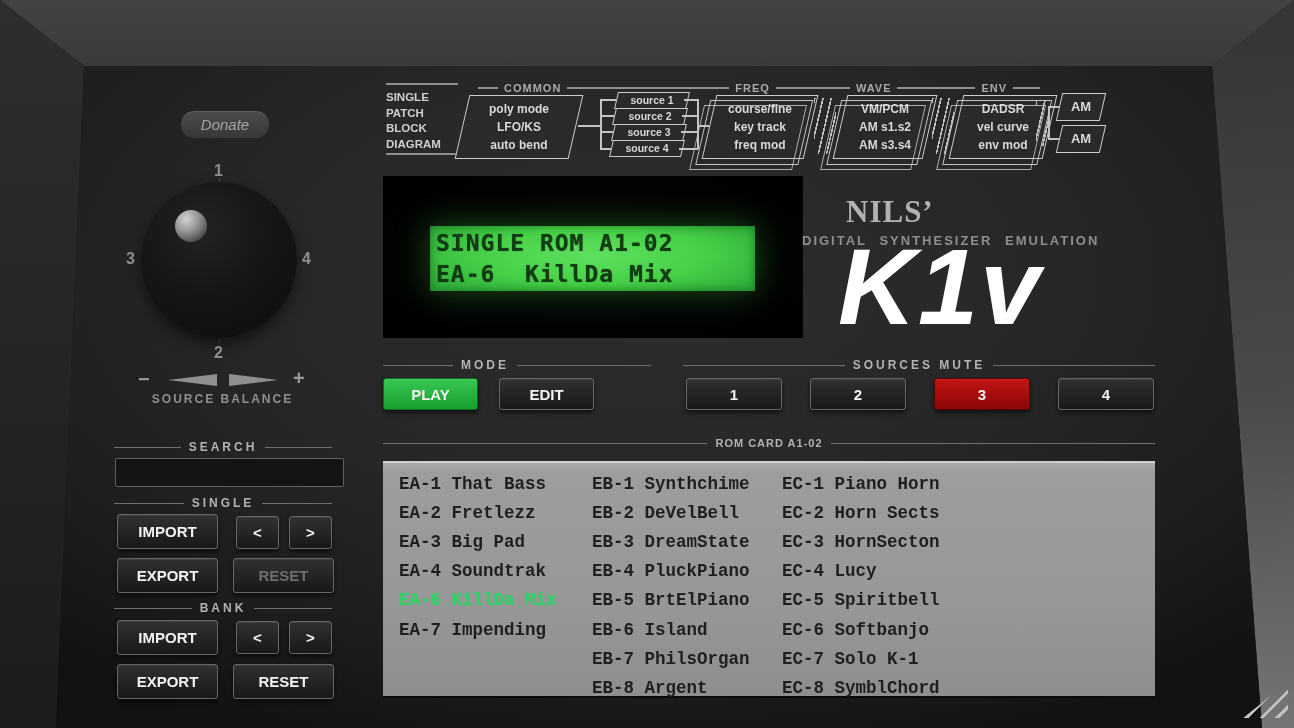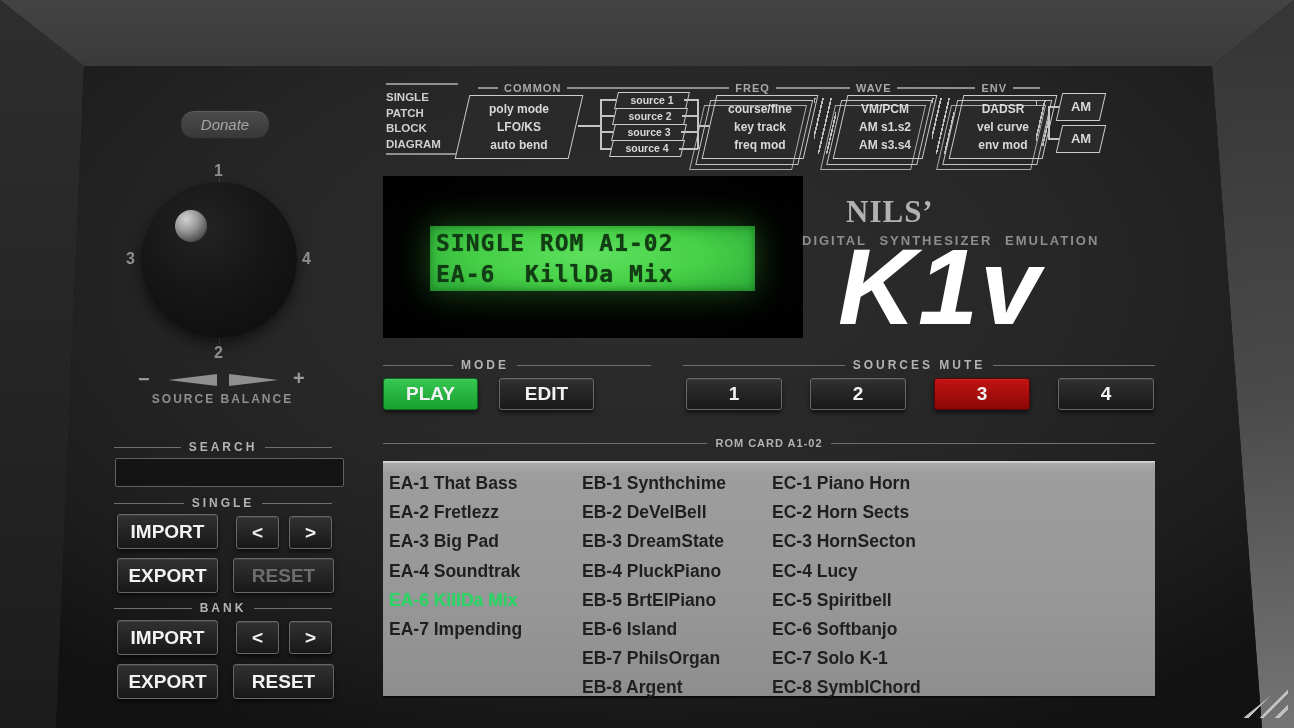--- a/index.html
+++ b/index.html
@@ -19,21 +19,21 @@
     background:radial-gradient(ellipse 900px 500px at 50% 38%,#2d2d2d 0%,#272727 45%,#1d1d1d 78%,#121212 100%);
     clip-path:polygon(84px 66px,1212px 66px,1262px 728px,56px 728px);}
   
   .abs{position:absolute;}
   .rule{display:flex;align-items:center;gap:8px;}
   .rule .ln{height:1px;background:#6f6f6f;flex:1;}
   .rule .lbl{font-size:12px;font-weight:bold;letter-spacing:3px;color:#b3b3b3;white-space:nowrap;}
   .btn{display:flex;align-items:center;justify-content:center;
     background:linear-gradient(180deg,#313131,#181818);
     border:1px solid #676767;border-radius:3px;color:#f2f2f2;
-    font-weight:bold;font-size:19px;cursor:pointer;
+    font-weight:bold;font-size:15px;cursor:pointer;
     box-shadow:0 3px 4px rgba(0,0,0,.55),inset 0 1px 0 rgba(255,255,255,.07);}
   .btn.dim{color:#6d6d6d;}
   .btn.green{background:linear-gradient(180deg,#38c652,#17a02f);border-color:#0b6e1f;}
   .btn.red{background:linear-gradient(180deg,#c31313,#8c0707);border-color:#570404;}
   
   .wire{position:absolute;background:#c4c4c4;}
   .dgx{position:absolute;border:1.5px solid #cccccc;background:#2a2a2a;
     transform:skewX(-13deg);color:#d8d8d8;font-weight:bold;}
   .dgx .inner{transform:skewX(13deg);width:100%;height:100%;display:flex;
     flex-direction:column;align-items:center;justify-content:center;}
@@ -89,21 +89,21 @@
     box-shadow:inset 0 1px 0 rgba(255,255,255,.1);}
   
   .search-input{position:absolute;left:115px;top:458px;width:215px;height:27px;
     background:#141414;border:1px solid #616161;border-radius:2px;color:#ddd;
     font-size:14px;padding:0 6px;outline:none;}
   
   .patch-panel{position:absolute;left:383px;top:461px;width:772px;height:237px;
     background:linear-gradient(180deg,#ababab 0px,#9d9d9d 10px,#989898 55%,#8e8e8e 100%);
     border-top:2px solid #cfcfcf;border-bottom:2px solid #0a0a0a;
     box-sizing:border-box;display:grid;grid-template-columns:193px 190px 190px 185px;
-    padding:6px 0 0 6px;}
+    padding:6px 0 0 16px;font-family:Liberation Mono, monospace;}
   .patch{height:29.2px;display:flex;align-items:center;font-size:17.5px;font-weight:bold;
     color:#1f1f1f;white-space:pre;cursor:pointer;}
   .patch.selected{color:#2cd465;text-shadow:0 0 1px rgba(40,200,90,.6);}
   
   .grip{position:absolute;left:1243px;top:682px;width:45px;height:36px;cursor:nwse-resize;
     clip-path:polygon(100% 0,100% 100%,0 100%);
     background:repeating-linear-gradient(135deg,transparent 0 4px,#c0c0c0 4px 7px,transparent 7px 11px);}
 </style>
 </head>
 <body>

